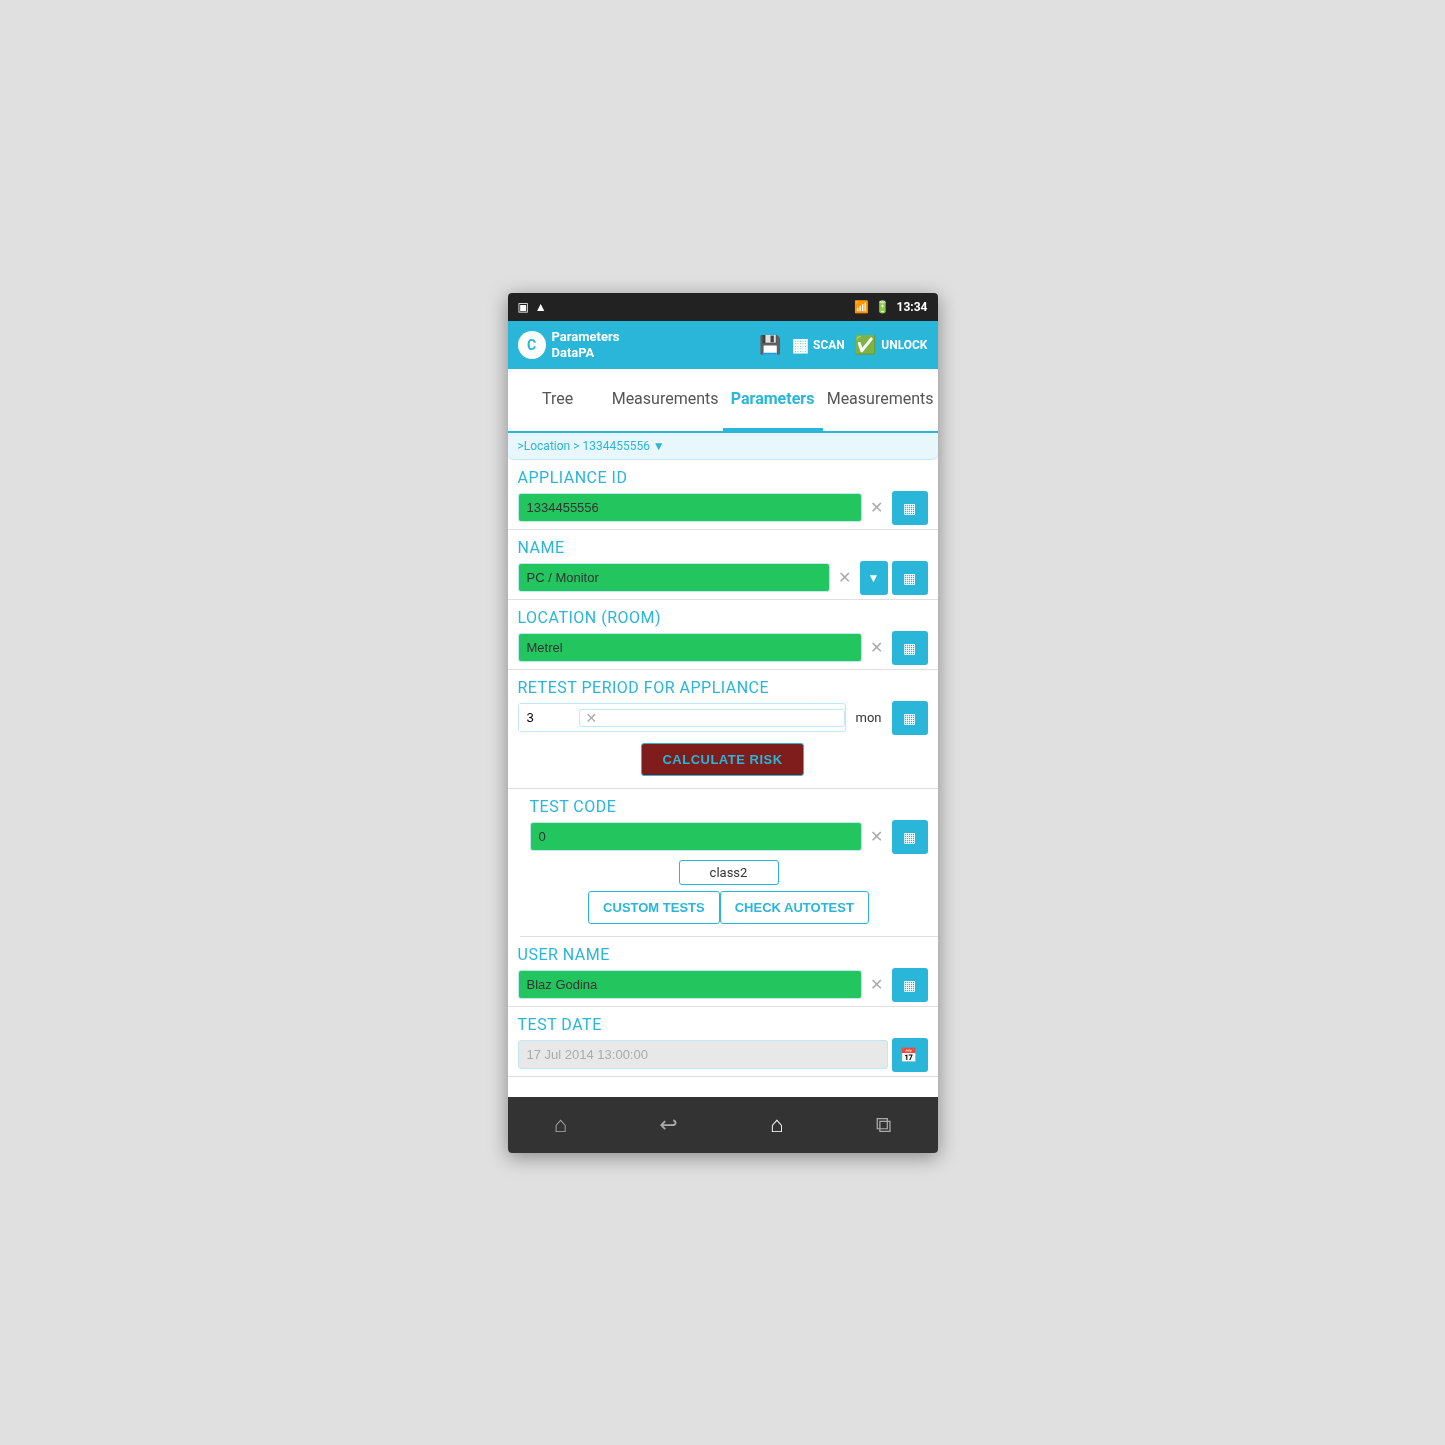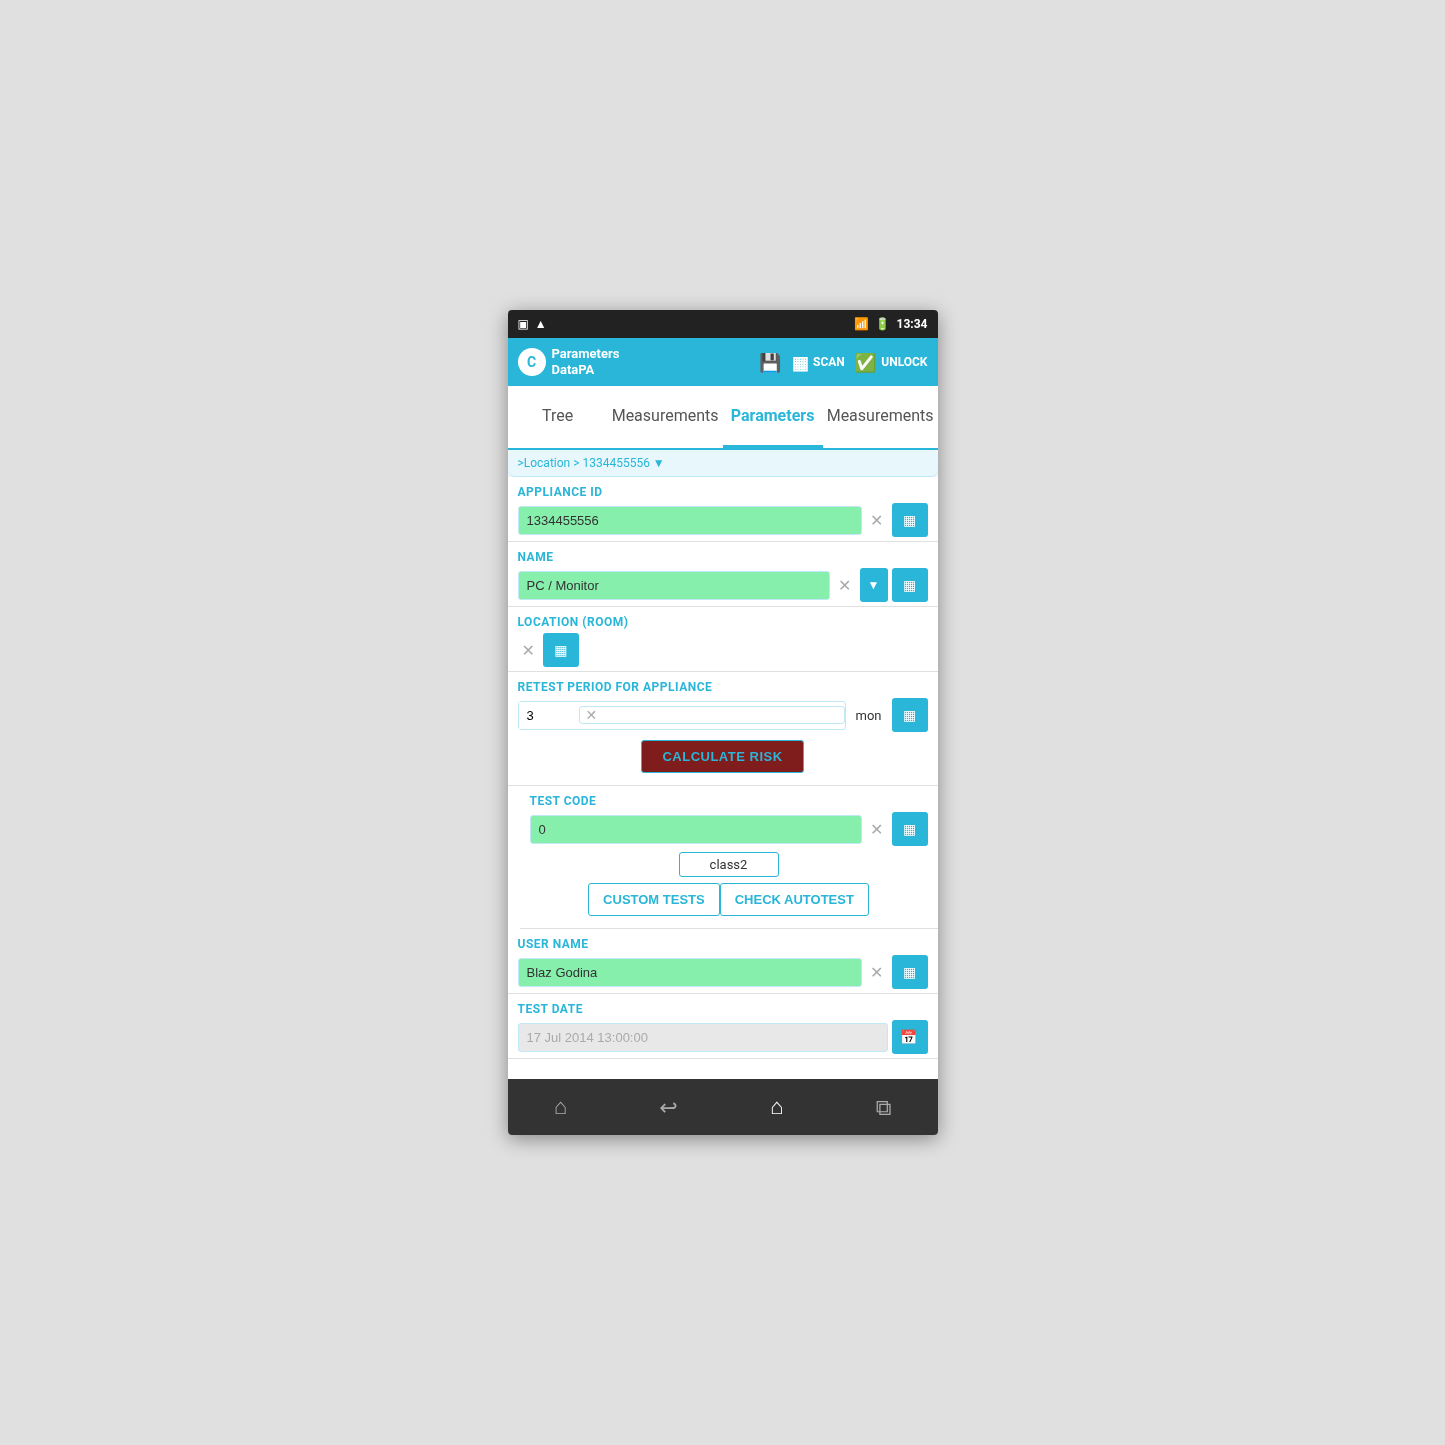--- a/index.html
+++ b/index.html
@@ -128,40 +128,40 @@
     .form-content {
       background: #fff;
       padding: 0;
     }
 
     .field-group {
       padding: 8px 10px 4px;
       border-bottom: 1px solid #e0e0e0;
     }
     .field-label {
-      font-size: 12px;
-      color: #29b6d8;
-      font-weight: bold;
+      font-size: 16px;
+      color: #29b6d8;
+      font-weight: normal;
       text-transform: uppercase;
       margin-bottom: 4px;
       letter-spacing: 0.5px;
     }
     .field-row {
       display: flex;
       align-items: center;
       gap: 4px;
     }
     .field-input {
       flex: 1;
       border: 1px solid #c0e8f5;
       border-radius: 3px;
       padding: 6px 8px;
       font-size: 13px;
       color: #333;
-      background: #86efac;
+      background: #22c55e;
       outline: none;
     }
     .field-input::placeholder {
       color: #aaa;
     }
     .field-input.disabled {
       background: #e8e8e8;
       color: #888;
     }
     .clear-btn {
@@ -398,20 +398,21 @@
         <button class="dropdown-btn">▼</button>
         <button class="barcode-btn">
           <span>▦</span>
         </button>
       </div>
     </div>
 
     <div class="field-group">
       <div class="field-label">LOCATION (ROOM)</div>
       <div class="field-row">
+        <input class="field-input" type="text" value="Metrel" style="">
         <span class="clear-btn">✕</span>
         <button class="barcode-btn">
           <span>▦</span>
         </button>
       </div>
     </div>
 
     <div class="field-group">
       <div class="field-label">RETEST PERIOD FOR APPLIANCE</div>
       <div class="retest-row">

